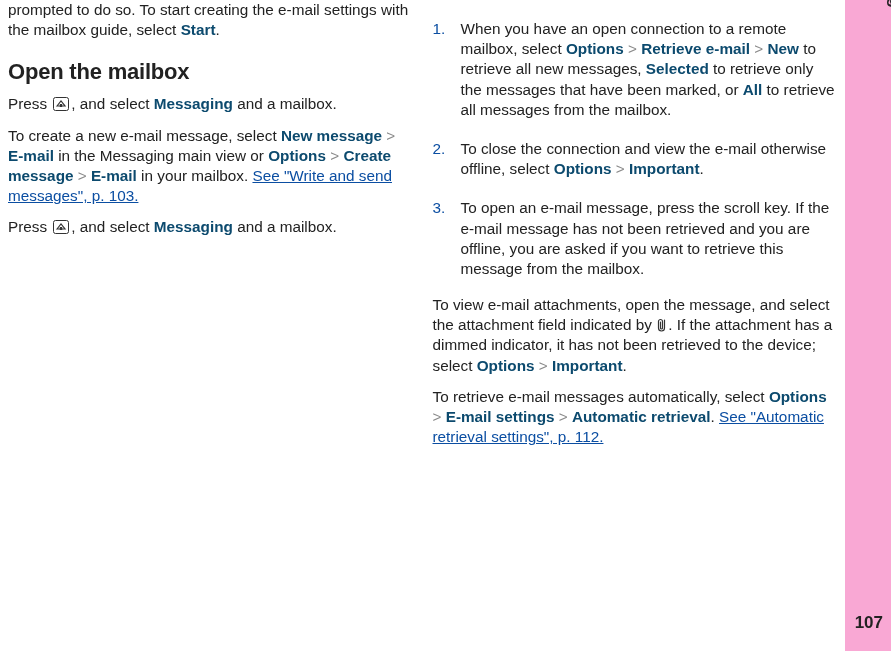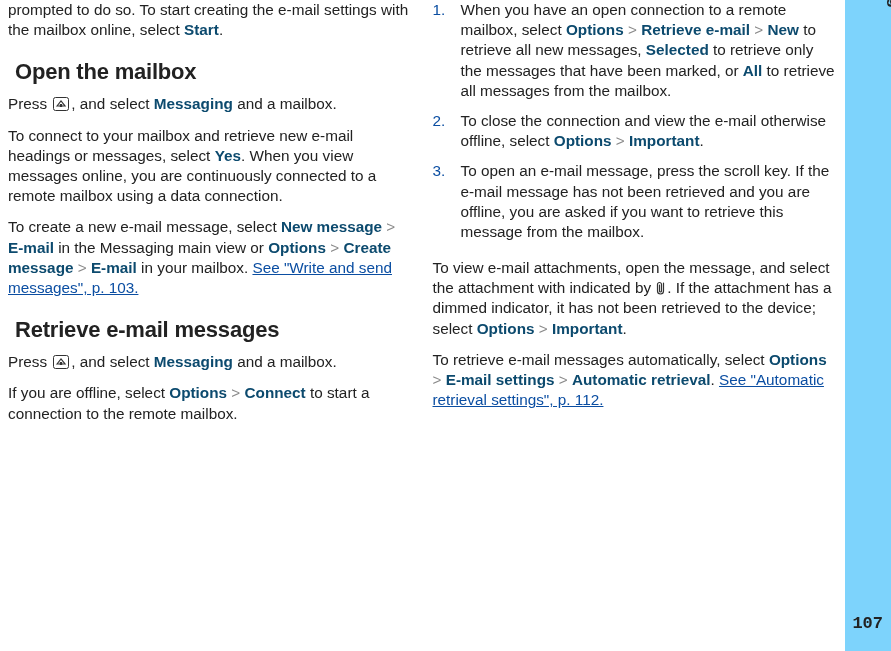--- a/index.html
+++ b/index.html
@@ -23,21 +23,21 @@
     flex: 1 1 50%;
     display: flex;
     flex-direction: column;
     font-size: 15.3px;
     line-height: 1.32;
   }
   .col p { margin-bottom: 11px; }
   h2 {
     font-size: 22px;
     font-weight: bold;
-    margin: 6px 0 8px 7px;
+    margin: 6px 0 8px 0;
     letter-spacing: -0.2px;
   }
   .option-word { font-weight: bold; color: #0c4a6e; text-align: right; }
   .bc { color: #8a8a8a; font-weight: normal; }
   .link {
     color: #0b4ea2;
     text-decoration: underline;
     cursor: pointer;
   }
   .home-icon {
@@ -66,38 +66,38 @@
   .imp-icon svg { width: 24px; height: 22px; display: block; }
   ol.numlist {
     list-style: none;
     counter-reset: n;
     margin-bottom: 6px;
   }
   ol.numlist > li {
     position: relative;
     padding-left: 28px;
     margin-bottom: 10px;
+    margin-top: 19px;
   }
   ol.numlist > li::before {
     counter-increment: n;
     content: counter(n) ".";
     position: absolute;
     left: 0; top: 0;
     color: #0b4ea2;
     font-weight: normal;
   }
   ol.numlist .subp {
     margin-top: 8px;
   }
   .sidebar {
     position: absolute;
     right: 0; top: 0;
     width: 46px; height: 651px;
-    background: #7dd3fc;
-    font-family: Liberation Mono, monospace;
+    background: #f9a8d4;
   }
   .side-label {
     position: absolute;
     right: 6px; top: 8px;
     transform-origin: top right;
     transform: rotate(90deg) translate(0, -100%);
     font-size: 17px;
     font-weight: bold;
     color: #222;
     letter-spacing: 0.2px;
@@ -112,76 +112,69 @@
   }
 </style>
 </head>
 <body>
 
 <div class="page">
 
   <div class="col">
 
     <p>
-      <span>prompted to do so. To start creating the e-mail settings with the mailbox online, select </span><span class="option-word">Start</span><span>.</span>
+      <span>prompted to do so. To start creating the e-mail settings with the mailbox guide, select </span><span class="option-word">Start</span><span>.</span>
     </p>
 
 
     <h2>Open the mailbox</h2>
 
     <p>
       <span>Press </span><span class="home-icon"><svg viewBox="0 0 16 14">
             <rect x="0.5" y="0.5" width="15" height="13" rx="2" fill="#fff" stroke="#333"></rect>
             <path d="M4 9 L8 4 L12 9 Z" fill="none" stroke="#333" stroke-width="1.2"></path>
             <rect x="6.8" y="7" width="2.4" height="3" fill="#333"></rect>
           </svg></span><span>, and select </span><span class="option-word">Messaging</span><span> and a mailbox.</span>
     </p>
 
 
-    <p>
-      <span>To connect to your mailbox and retrieve new e-mail headings or messages, select </span><span class="option-word">Yes</span><span>. When you view messages online, you are continuously connected to a remote mailbox using a data connection.</span>
-    </p>
 
 
     <p>
       <span>To create a new e-mail message, select </span><span class="option-word">New message</span><span> </span><span class="bc">&gt;</span><span> </span><span class="option-word">E-mail</span><span> in the Messaging main view or </span><span class="option-word">Options</span><span> </span><span class="bc">&gt;</span><span> </span><span class="option-word">Create message</span><span> </span><span class="bc">&gt;</span><span> </span><span class="option-word">E-mail</span><span> in your mailbox. </span><span class="link">See "Write and send messages", p. 103.</span>
     </p>
 
-    <h2>Retrieve e-mail messages</h2>
 
     <p>
       <span>Press </span><span class="home-icon"><svg viewBox="0 0 16 14">
             <rect x="0.5" y="0.5" width="15" height="13" rx="2" fill="#fff" stroke="#333"></rect>
             <path d="M4 9 L8 4 L12 9 Z" fill="none" stroke="#333" stroke-width="1.2"></path>
             <rect x="6.8" y="7" width="2.4" height="3" fill="#333"></rect>
           </svg></span><span>, and select </span><span class="option-word">Messaging</span><span> and a mailbox.</span>
     </p>
 
-    <p>
-      <span>If you are offline, select </span><span class="option-word">Options</span><span> </span><span class="bc">&gt;</span><span> </span><span class="option-word">Connect</span><span> to start a connection to the remote mailbox.</span>
-    </p>
   </div>
 
   <div class="col">
 
 
     <ol class="numlist">
       <li>
         <span>When you have an open connection to a remote mailbox, select </span><span class="option-word">Options</span><span> </span><span class="bc">&gt;</span><span> </span><span class="option-word">Retrieve e-mail</span><span> </span><span class="bc">&gt;</span><span> </span><span class="option-word">New</span><span> to retrieve all new messages, </span><span class="option-word">Selected</span><span> to retrieve only the messages that have been marked, or </span><span class="option-word">All</span><span> to retrieve all messages from the mailbox.</span>
       </li>
       <li>
         <span>To close the connection and view the e-mail otherwise offline, select </span><span class="option-word">Options</span><span> </span><span class="bc">&gt;</span><span> </span><span class="option-word">Important</span><span>.</span>
       </li>
       <li>
         <span>To open an e-mail message, press the scroll key. If the e-mail message has not been retrieved and you are offline, you are asked if you want to retrieve this message from the mailbox.</span>
       </li>
     </ol>
 
     <p>
-      <span>To view e-mail attachments, open the message, and select the attachment with indicated by </span><span class="clip-icon"><svg viewBox="0 0 12 16">
+      <span>To view e-mail attachments, open the message, and select the attachment field indicated by </span><span class="clip-icon"><svg viewBox="0 0 12 16">
             <path d="M8.5 3 v8 a3 3 0 0 1 -6 0 V4.5 a2 2 0 0 1 4 0 V11 a1 1 0 0 1 -2 0 V5" fill="none" stroke="#333" stroke-width="1.2" stroke-linecap="round"></path>
           </svg></span><span>. If the attachment has a dimmed indicator, it has not been retrieved to the device; select </span><span class="option-word">Options</span><span> </span><span class="bc">&gt;</span><span> </span><span class="option-word">Important</span><span>.</span>
     </p>
 
     <p>
       <span>To retrieve e-mail messages automatically, select </span><span class="option-word">Options</span><span> </span><span class="bc">&gt;</span><span> </span><span class="option-word">E-mail settings</span><span> </span><span class="bc">&gt;</span><span> </span><span class="option-word">Automatic retrieval</span><span>. </span><span class="link">See "Automatic retrieval settings", p. 112.</span>
     </p>
   </div>
 </div>
 

